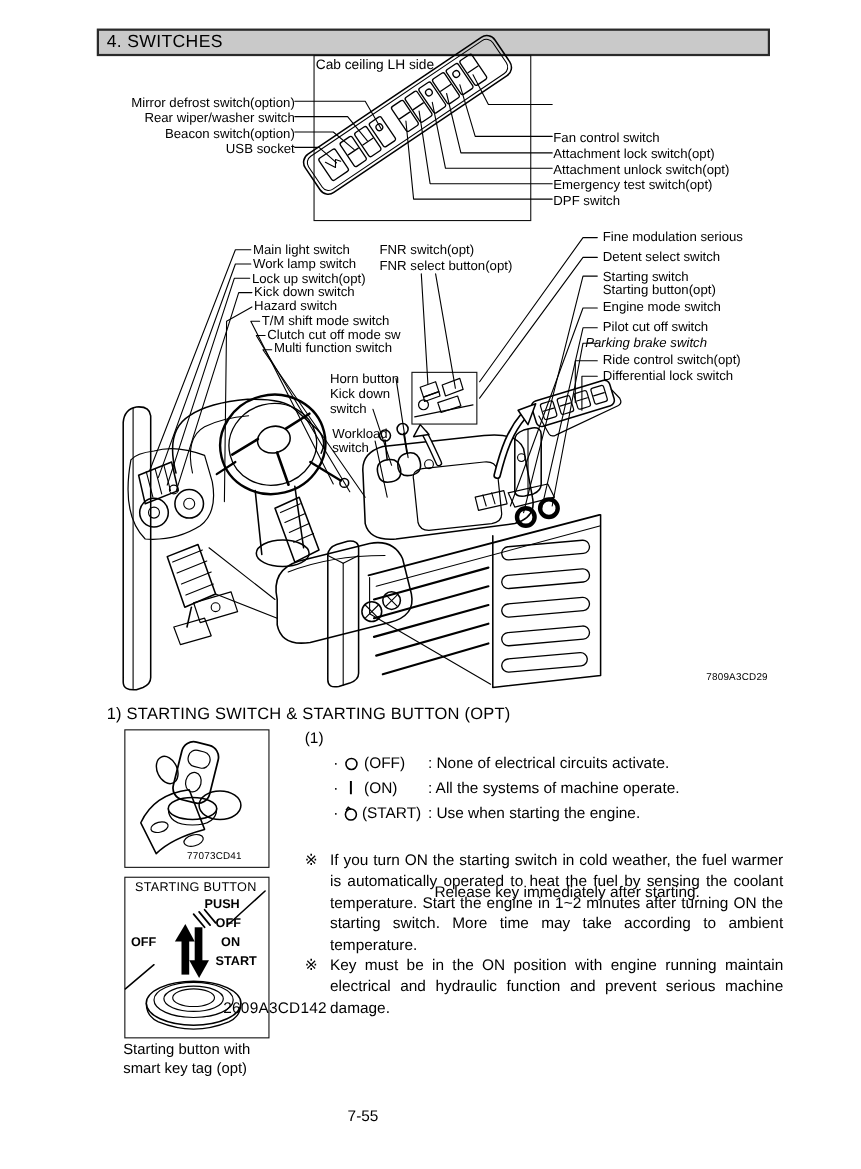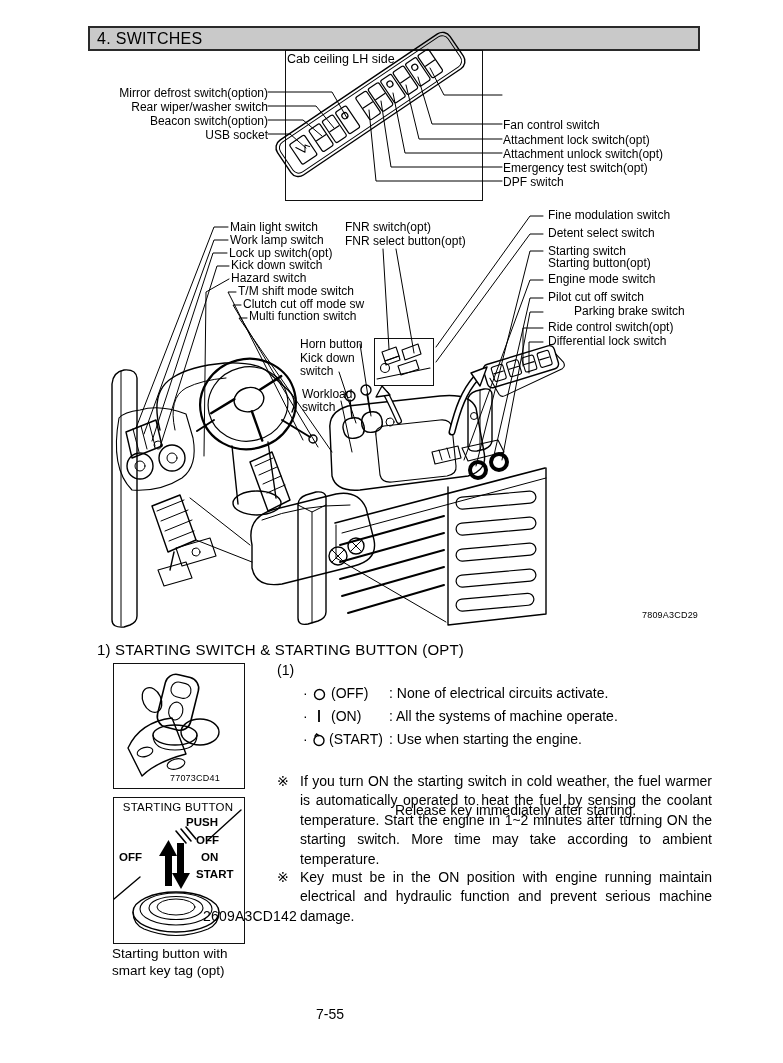--- a/index.html
+++ b/index.html
@@ -345,27 +345,27 @@
   <div class="lbl" style="left:238px;top:285px;">T/M shift mode switch</div>
   <div class="lbl" style="left:243px;top:298px;">Clutch cut off mode sw</div>
   <div class="lbl" style="left:249px;top:310px;">Multi function switch</div>
 
   <div class="lbl" style="left:345px;top:221px;">FNR switch(opt)</div>
   <div class="lbl" style="left:345px;top:235px;">FNR select button(opt)</div>
   <div class="lbl" style="left:300px;top:338px;">Horn button</div>
   <div class="lbl wrap" style="left:300px;top:352px;width:66px;">Kick down switch</div>
   <div class="lbl wrap" style="left:302px;top:388px;width:66px;">Workload switch</div>
 
-  <div class="lbl" style="left:548px;top:209px;">Fine modulation switch</div>
+  <div class="lbl" style="left:548px;top:209px;">Fine modulation serious</div>
   <div class="lbl" style="left:548px;top:227px;">Detent select switch</div>
   <div class="lbl" style="left:548px;top:245px;">Starting switch</div>
   <div class="lbl" style="left:548px;top:257px;">Starting button(opt)</div>
   <div class="lbl" style="left:548px;top:273px;">Engine mode switch</div>
   <div class="lbl" style="left:548px;top:291px;">Pilot cut off switch</div>
-  <div class="lbl" style="left:574px;top:305px;">Parking brake switch</div>
+  <div class="lbl" style="left:532px;top:305px;font-style:italic;">Parking brake switch</div>
   <div class="lbl" style="left:548px;top:321px;">Ride control switch(opt)</div>
   <div class="lbl" style="left:548px;top:335px;">Differential lock switch</div>
 
   <div class="lbl" style="left:287px;top:53px;font-size:12.5px;">Cab ceiling LH side</div>
   <div class="figcode" style="left:642px;top:610px;">7809A3CD29</div>
 
   <div class="bodytxt" style="left:97px;top:640px;font-size:15px;letter-spacing:.2px;">1) STARTING SWITCH &amp; STARTING BUTTON (OPT)</div>
 
   <div class="figcode" style="left:170px;top:773px;">77073CD41</div>
 

